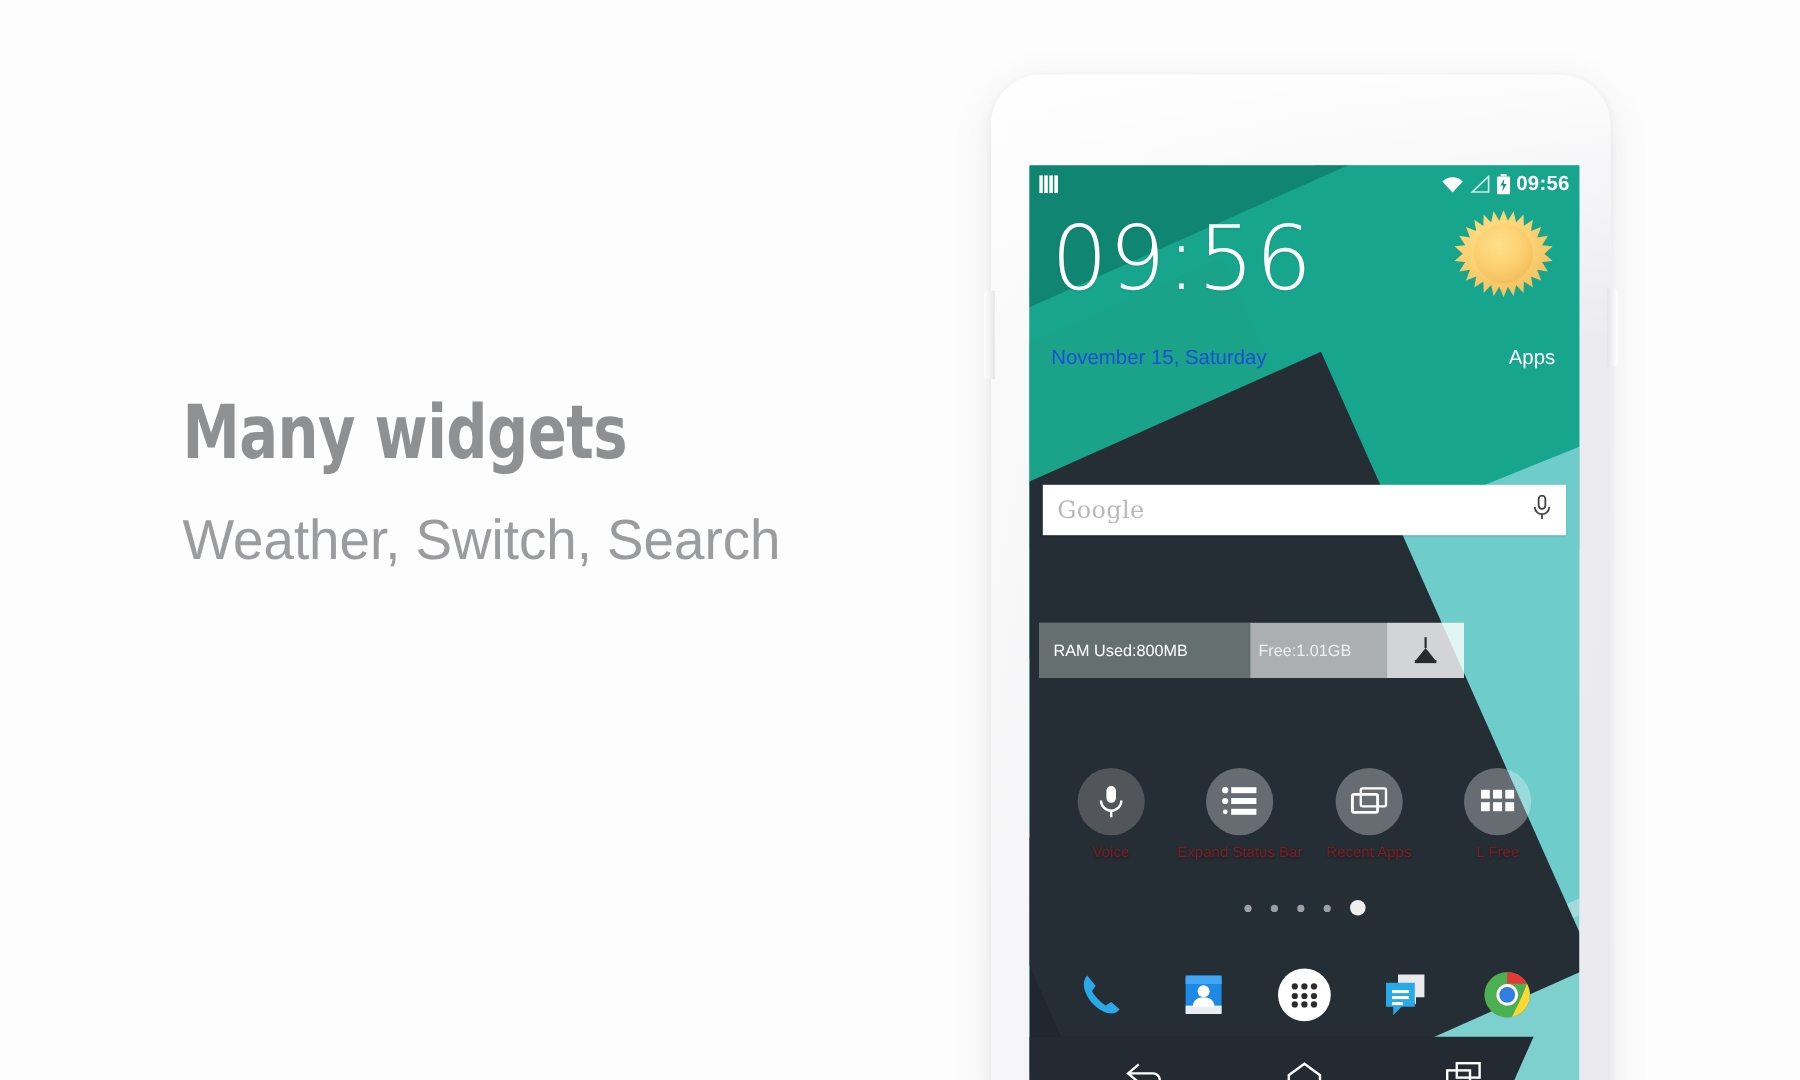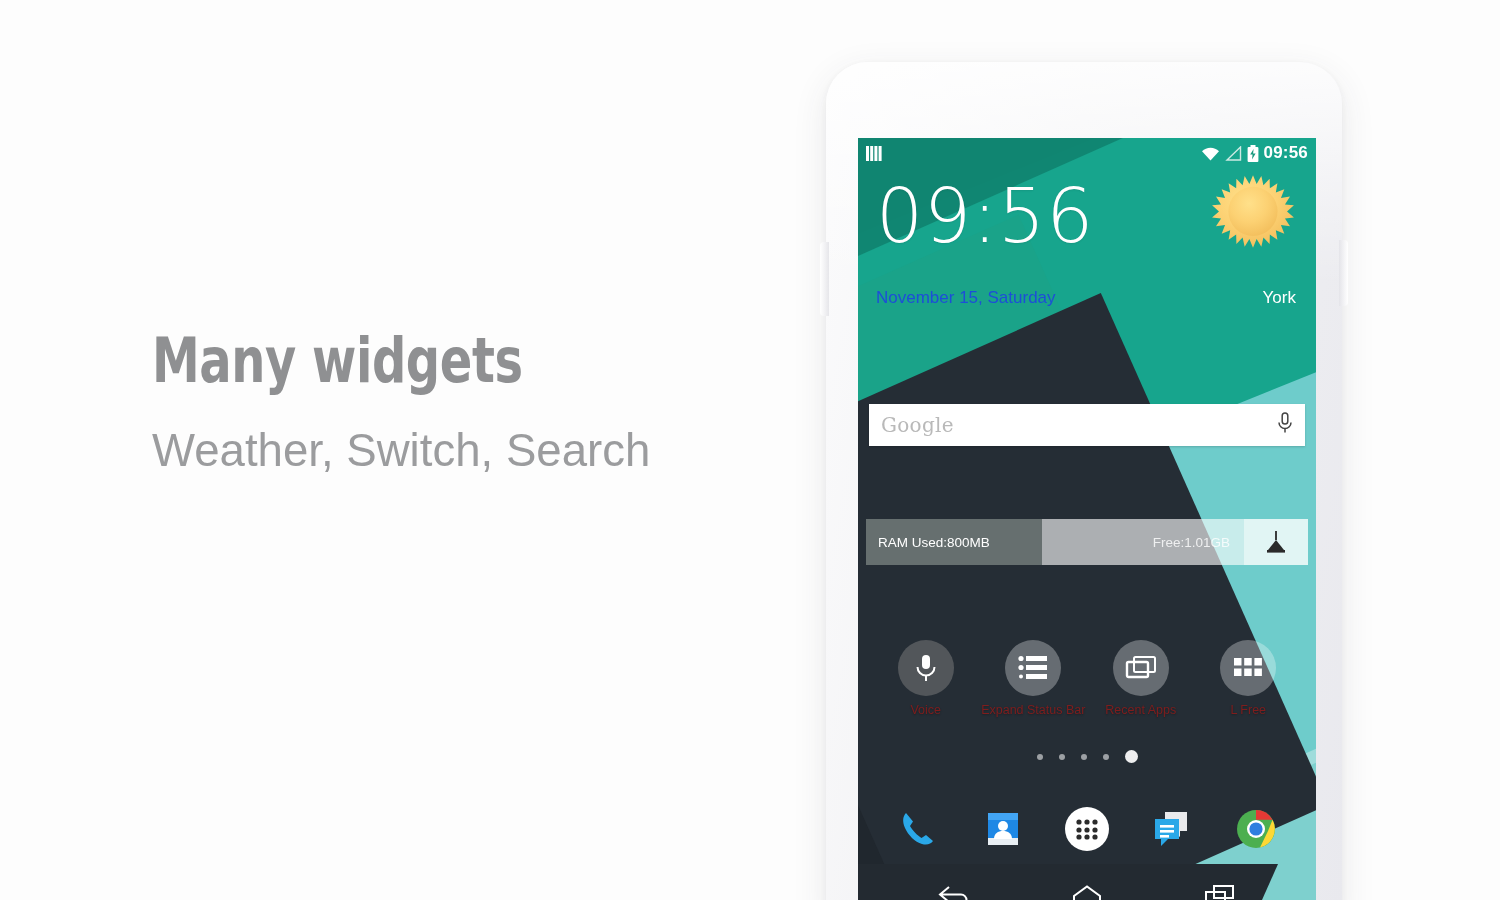--- a/index.html
+++ b/index.html
@@ -167,32 +167,32 @@
     display: flex; align-items: center; padding: 0 12px;
   }
   .g-logo {
     font-family: "DejaVu Serif", "Liberation Serif", serif;
     font-size: 20px; color: #b9b9b9; letter-spacing: .3px;
   }
   .mic-wrap { margin-left: auto; }
 
   
   .ramwidget {
-    position: absolute; left: 8px; top: 381px; width: 442px; height: 46px;
+    position: absolute; left: 8px; top: 381px; width: 354px; height: 46px;
     display: flex; align-items: stretch;
     background: rgba(255,255,255,0.62);
   }
   .ram-used {
     width: 176px; background: rgba(60,72,70,0.62);
     display: flex; align-items: center; padding-left: 12px;
     color: #ffffff; font-size: 13.5px; white-space: nowrap;
   }
   .ram-free {
     flex: 1; display: flex; align-items: center; justify-content: flex-end;
-    padding-right: 14px; color: rgba(255,255,255,0.80); font-size: 13.5px;
+    padding-right: 30px; color: rgba(255,255,255,0.80); font-size: 13.5px;
   }
   .ram-clean {
     width: 64px; background: rgba(255,255,255,0.46);
     display: flex; align-items: center; justify-content: center;
   }
 
   
   .shortcuts {
     position: absolute; left: 0; top: 502px; width: 100%;
     display: flex; justify-content: space-around; padding: 0 14px;
@@ -302,21 +302,21 @@
           <path d="M50 2 L54.6 13.1 L60.6 3.1 L63.2 14.9 L71.1 6.5 L71.4 18.6 L81 12.1 L79 24 L89.8 19.7 L85.5 30.9 L97 29.1 L90.6 39.1 L102 40.2 L93.2 48 L102 55.8 L90.6 56.9 L97 66.9 L85.5 65.1 L89.8 76.3 L79 72 L81 83.9 L71.4 77.4 L71.1 89.5 L63.2 81.1 L60.6 92.9 L54.6 82.9 L50 94 L45.4 82.9 L39.4 92.9 L36.8 81.1 L28.9 89.5 L28.6 77.4 L19 83.9 L21 72 L10.2 76.3 L14.5 65.1 L3 66.9 L9.4 56.9 L-2 55.8 L6.8 48 L-2 40.2 L9.4 39.1 L3 29.1 L14.5 30.9 L10.2 19.7 L21 24 L19 12.1 L28.6 18.6 L28.9 6.5 L36.8 14.9 L39.4 3.1 L45.4 13.1 Z" transform="translate(2,2) scale(0.96)"></path>
           <circle cx="50" cy="48" r="30"></circle>
         </g>
       </svg>
 
       <div class="wx-rows">
         <div class="wx-row">
           <div class="wx-l">
               <span>November 15, Saturday</span>
             </div>
-          <div class="wx-r">York</div>
+          <div class="wx-r">Apps</div>
         </div>
       </div>
 
       <div class="searchbar">
         <span class="g-logo">Google</span>
         <span class="mic-wrap">
           <svg width="16" height="22" viewBox="0 0 16 22">
             <rect x="5.2" y="1" width="5.6" height="11" rx="2.8" fill="none" stroke="#444" stroke-width="1.5"></rect>
             <path d="M2 10.5 A6 6 0 0 0 14 10.5" fill="none" stroke="#444" stroke-width="1.5"></path>
             <line x1="8" y1="16.5" x2="8" y2="20.5" stroke="#444" stroke-width="1.5"></line>

